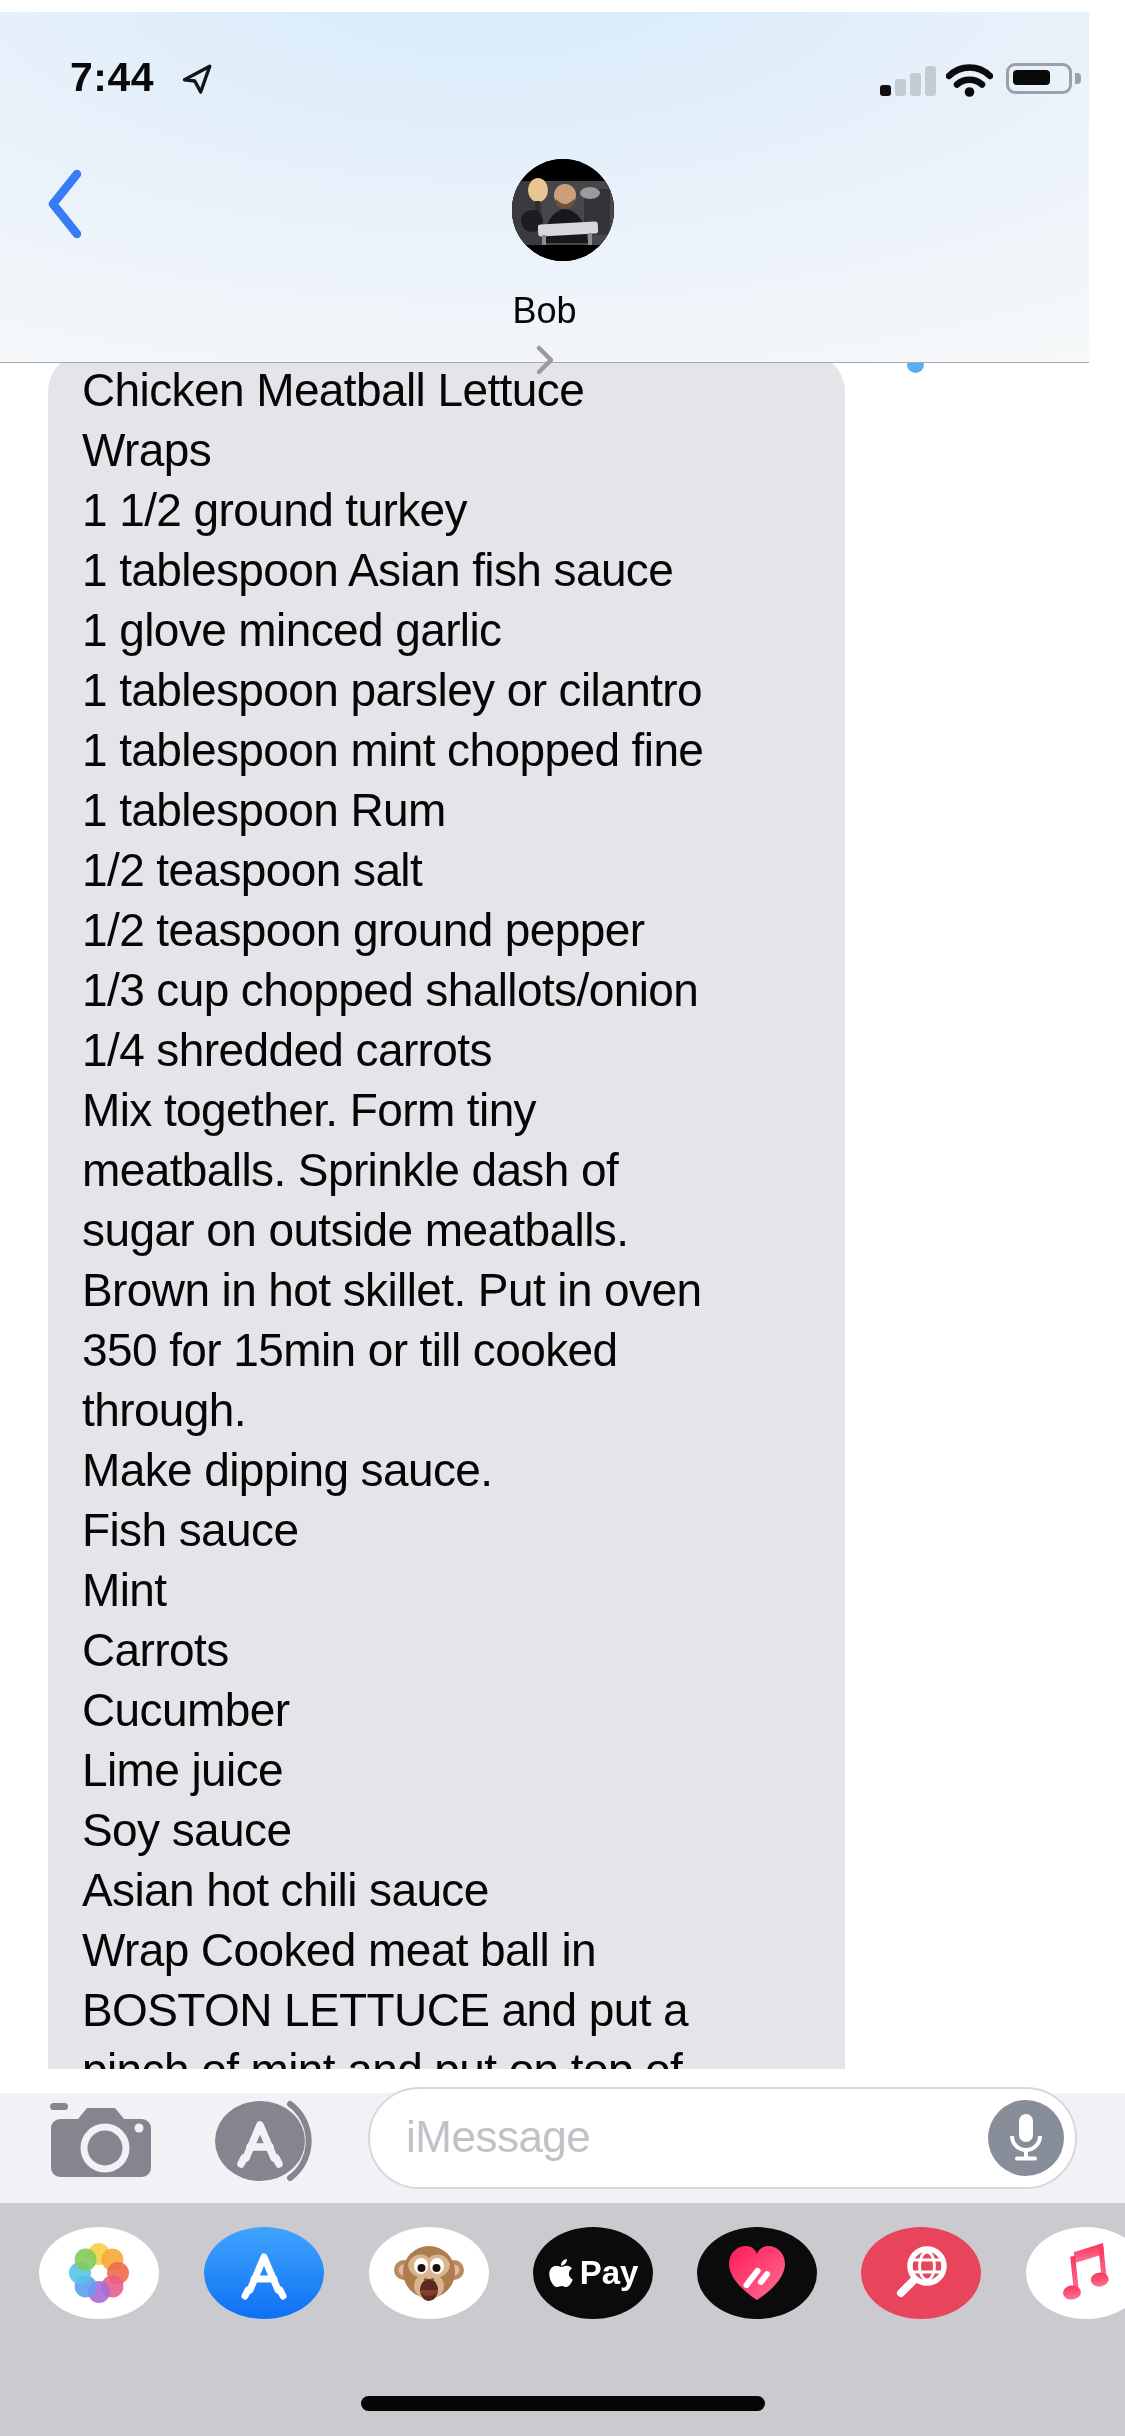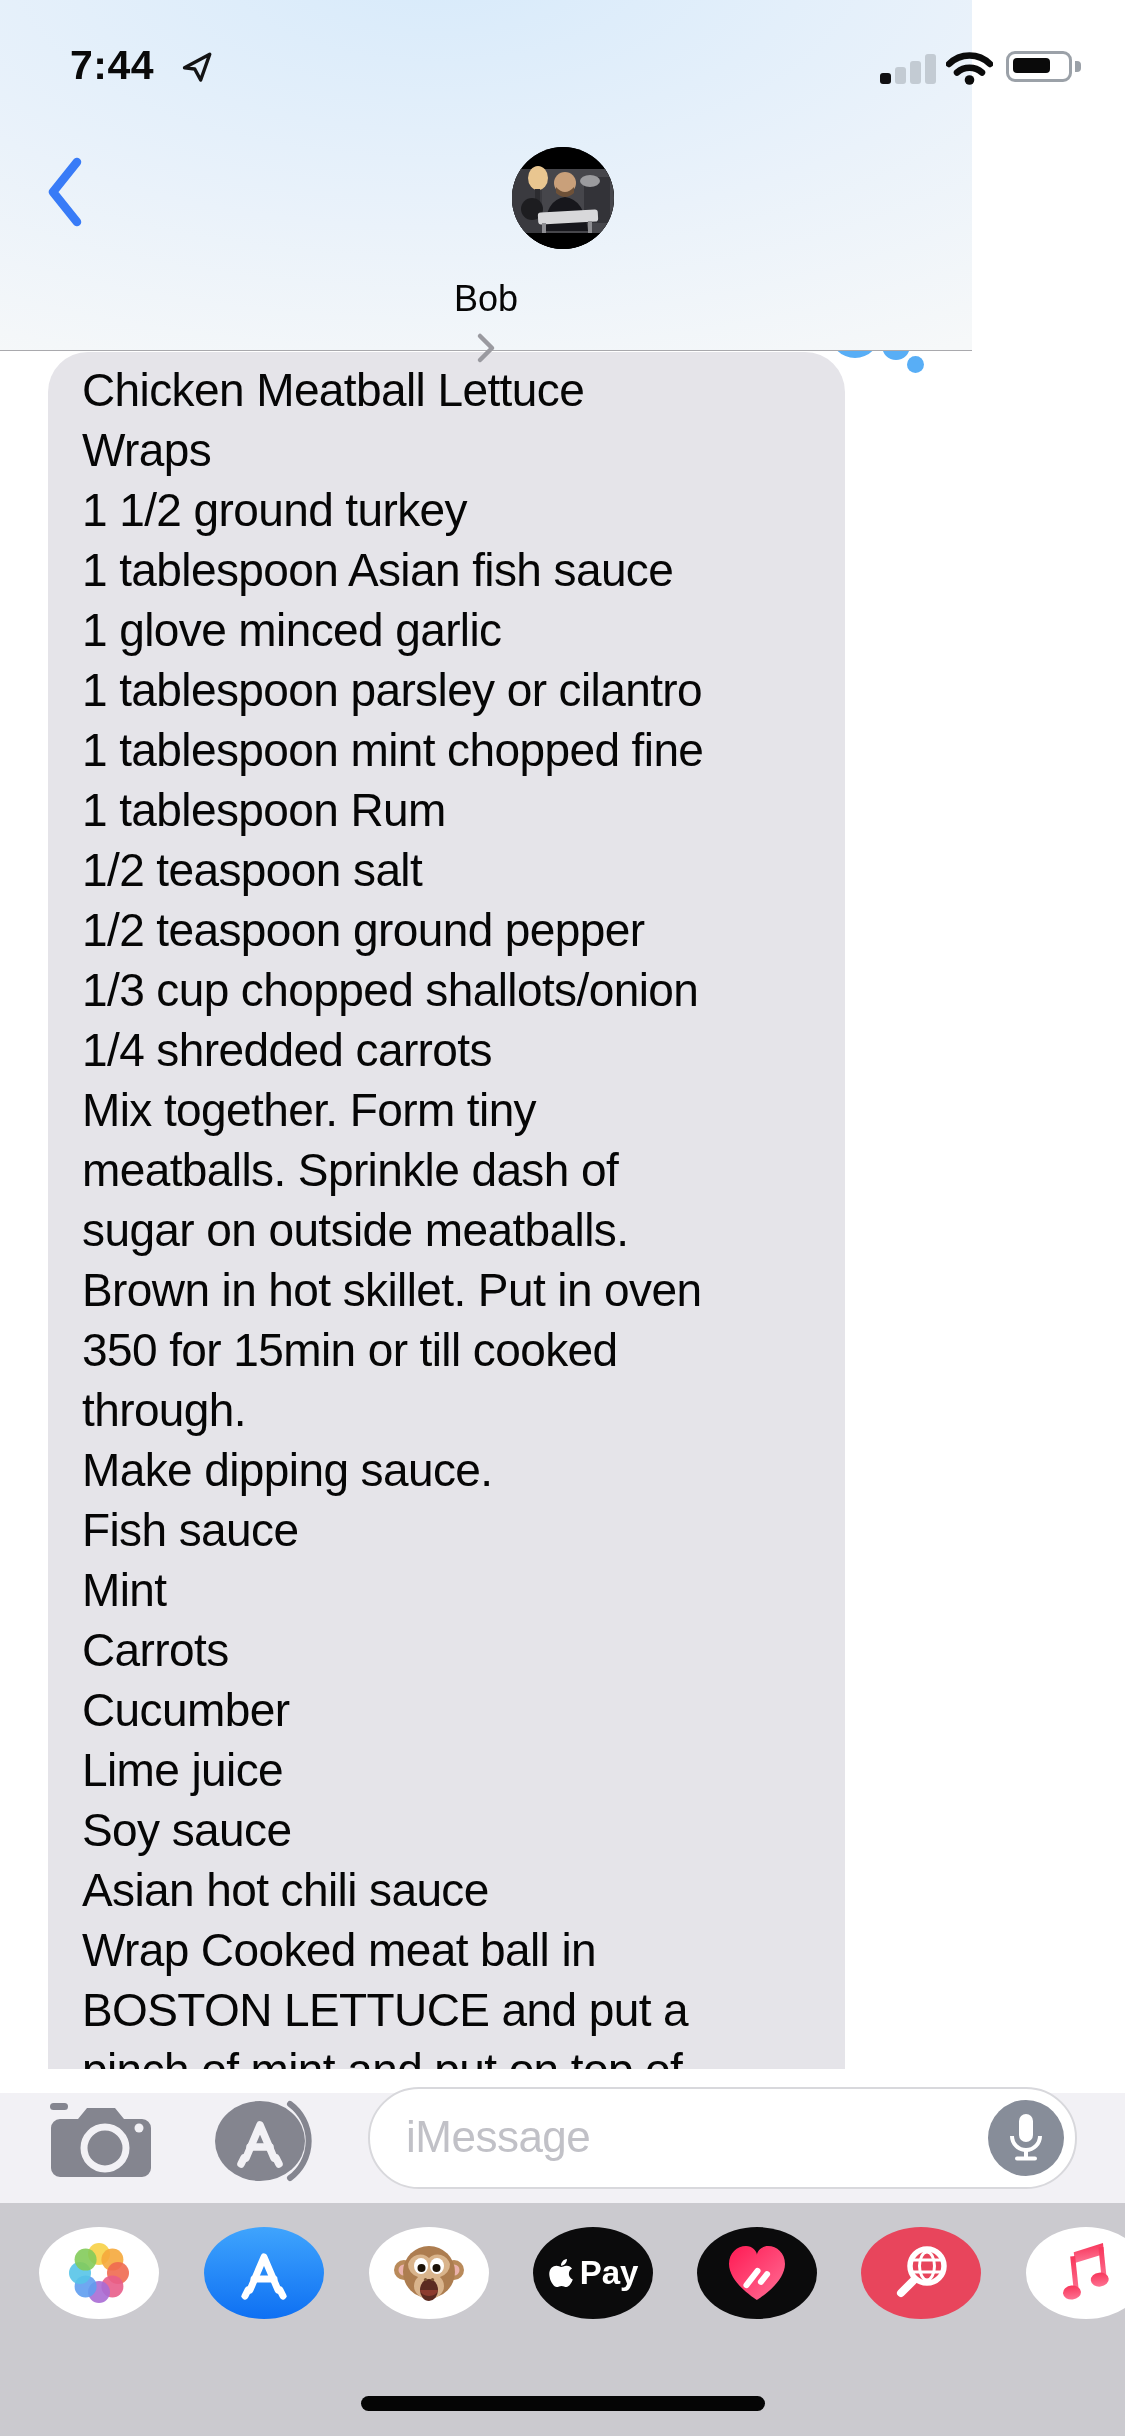--- a/index.html
+++ b/index.html
@@ -5,21 +5,21 @@
   html,body{margin:0;padding:0;background:#222;}
   .phone{
     position:relative;width:1125px;height:2436px;overflow:hidden;
     background:#ffffff;font-family:"Liberation Sans","DejaVu Sans",sans-serif;
     -webkit-font-smoothing:antialiased;
   }
   .abs{position:absolute;}
 
   
   .header{
-    left:0;top:0;width:972px;height:350px;z-index:10;
+    left:0;top:12px;width:1089px;height:350px;z-index:10;
     background:radial-gradient(120% 150% at 45% -10%, #d7eafa 0%, #eaf2fa 50%, #f6f8f9 85%, #f8f8f8 100%);
     border-bottom:1px solid #a9a9ad;
   }
   .time{left:70px;top:42px;font-size:41px;font-weight:700;color:#0a0a0a;letter-spacing:0.5px;}
   .sigbars{left:880px;top:52px;width:60px;height:32px;display:flex;align-items:flex-end;gap:4px;}
   .sigbars i{display:block;width:11px;border-radius:3px;background:#c3cbd3;}
   .sigbars i.on{background:#101012;}
   .batt-shell{left:1006px;top:51px;width:66px;height:31px;border:3px solid #9ba1a8;border-radius:9px;box-sizing:border-box;}
   .batt-fill{position:absolute;left:4px;top:4px;width:37px;height:15px;background:#0a0a0a;border-radius:4px;}
   .batt-tip{left:1075px;top:61px;width:6px;height:11px;background:#9ba1a8;border-radius:0 4px 4px 0;}

